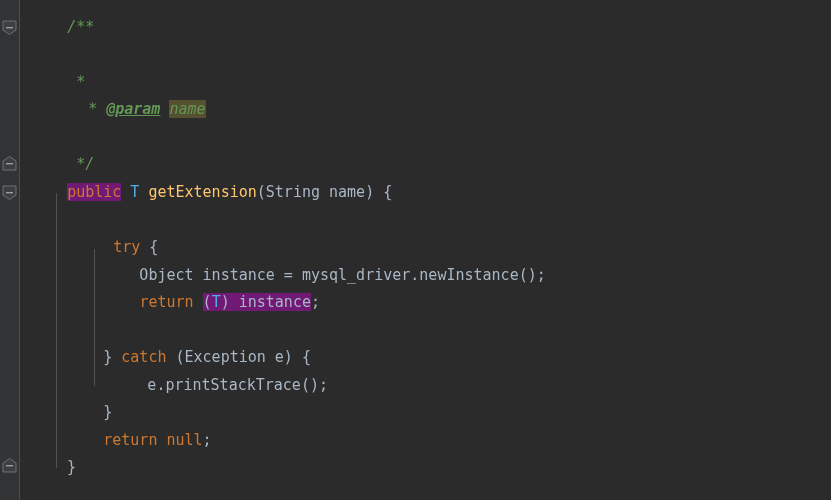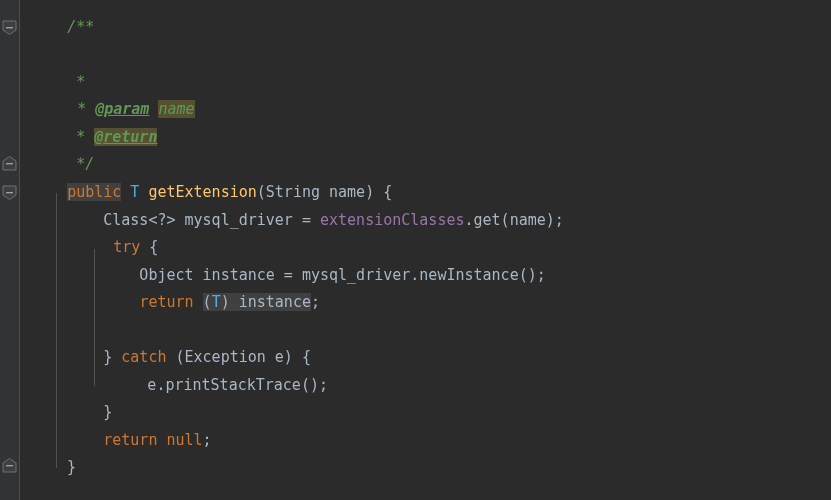--- a/index.html
+++ b/index.html
@@ -74,21 +74,21 @@
                  text-decoration: underline; }
   .c-kw        { color: #cc7832; }
   .c-type      { color: #4eade5; }
   .c-method    { color: #ffc66d; margin-top: 12px; }
   .c-plain     { color: #a9b7c6; }
   .c-field     { color: #9876aa; }
   .c-semi      { color: #a9b7c6; }
 
   
   .hl {
-    background: #404040;
+    background: #701a75;
   }
   .hl-dim {
     background: #55502f;
   }
 </style>
 </head>
 <body>
 
 <div id="editor">
 
@@ -123,25 +123,23 @@
     </div>
 
   <div id="indent-guides">
       <div class="indent-guide" style="left: 56px; top: 193px; height: 275px;"></div>
       <div class="indent-guide" style="left: 94px; top: 249px; height: 137px;"></div>
     </div>
 
   <div id="code">
       <div class="line" style="top: 14px; left: 0px;"><span style="display: inline-block; width: 31px;"></span><span class="c-plain">    </span><span class="c-comment">/**</span></div>
       <div class="line" style="top: 69px; left: 0px;"><span style="display: inline-block; width: 31px;"></span><span class="c-plain">     </span><span class="c-comment">*</span></div>
-      <div class="line" style="top: 96px; left: 1px;"><span style="display: inline-block; width: 31px;"></span><span class="c-plain">     </span><span class="c-comment">* </span><span class="c-tag">@param</span><span class="c-comment"> </span><span class="c-comment hl-dim">name</span></div>
-      <div class="line" style="top: 124px; left: 0px;"><span style="display: inline-block; width: 31px;"></span><span class="c-plain">     </span><span class="c-comment">* </span><span class="c-tag hl-dim">@return</span></div>
+      <div class="line" style="top: 96px; left: 12px;"><span style="display: inline-block; width: 31px;"></span><span class="c-plain">     </span><span class="c-comment">* </span><span class="c-tag">@param</span><span class="c-comment"> </span><span class="c-comment hl-dim">name</span></div>
       <div class="line" style="top: 151px; left: 0px;"><span style="display: inline-block; width: 31px;"></span><span class="c-plain">     </span><span class="c-comment">*/</span></div>
       <div class="line" style="top: 179px; left: 0px;"><span style="display: inline-block; width: 31px;"></span><span class="c-plain">    </span><span class="c-kw hl">public</span><span class="c-plain"> </span><span class="c-type">T</span><span class="c-plain"> </span><span class="c-method">getExtension</span><span class="c-plain">(String name) {</span></div>
-      <div class="line" style="top: 207px; left: 0px;"><span style="display: inline-block; width: 31px;"></span><span class="c-plain">        Class&lt;?&gt; mysql_driver = </span><span class="c-field">extensionClasses</span><span class="c-plain">.get(name)</span><span class="c-semi">;</span></div>
       <div class="line" style="top: 234px; left: 0px; padding-left: 10px;"><span style="display: inline-block; width: 31px;"></span><span class="c-plain">        </span><span class="c-kw">try</span><span class="c-plain"> {</span></div>
       <div class="line" style="top: 262px; left: 0px;"><span style="display: inline-block; width: 31px;"></span><span class="c-plain">            Object instance = mysql_driver.newInstance()</span><span class="c-semi">;</span></div>
       <div class="line" style="top: 289px; left: 0px;"><span style="display: inline-block; width: 31px;"></span><span class="c-plain">            </span><span class="c-kw">return</span><span class="c-plain"> </span><span class="c-plain hl">(</span><span class="c-type hl">T</span><span class="c-plain hl">) instance</span><span class="c-semi">;</span></div>
       <div class="line" style="top: 317px; left: 0px;"><span style="display: inline-block; width: 31px;"></span></div>
       <div class="line" style="top: 344px; left: 0px;"><span style="display: inline-block; width: 31px;"></span><span class="c-plain">        } </span><span class="c-kw">catch</span><span class="c-plain"> (Exception e) {</span></div>
       <div class="line" style="top: 372px; left: 0px; padding-left: 8px;"><span style="display: inline-block; width: 31px;"></span><span class="c-plain">            e.printStackTrace()</span><span class="c-semi">;</span></div>
       <div class="line" style="top: 399px; left: 0px;"><span style="display: inline-block; width: 31px;"></span><span class="c-plain">        }</span></div>
       <div class="line" style="top: 427px; left: 0px;"><span style="display: inline-block; width: 31px;"></span><span class="c-plain">        </span><span class="c-kw">return</span><span class="c-plain"> </span><span class="c-kw">null</span><span class="c-semi">;</span></div>
       <div class="line" style="top: 454px; left: 0px;"><span style="display: inline-block; width: 31px;"></span><span class="c-plain">    }</span></div>
     </div>

